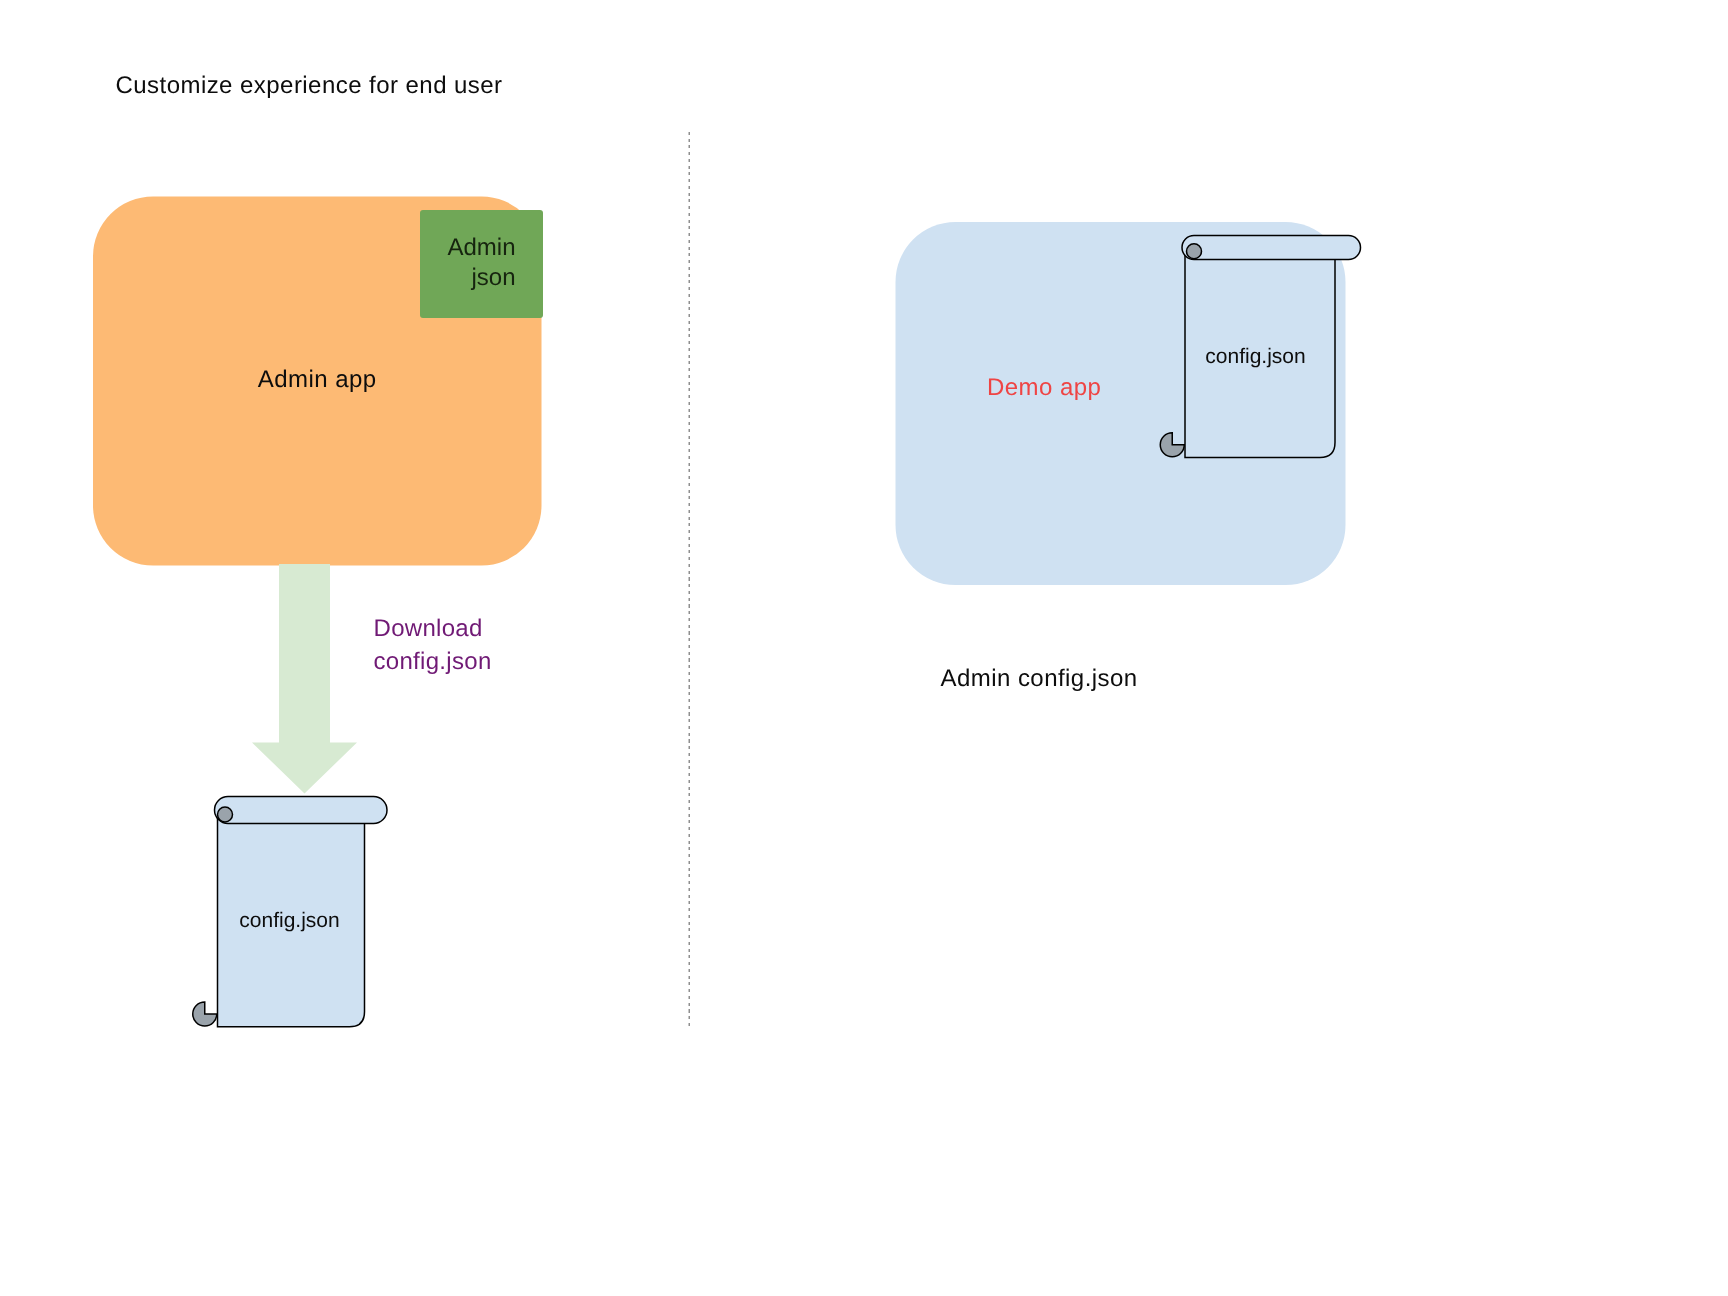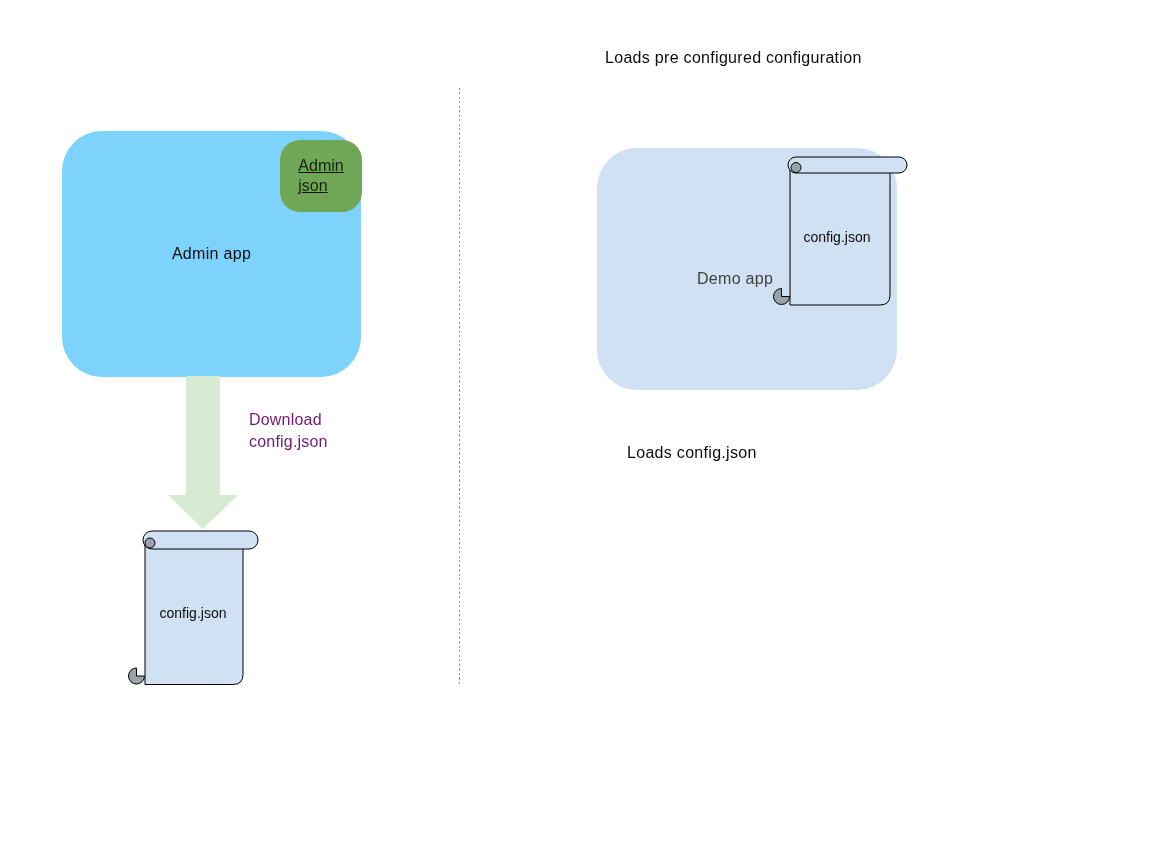--- a/index.html
+++ b/index.html
@@ -26,48 +26,46 @@
   .divider {
     left: 459px; top: 88px;
     width: 1px; height: 596px;
     background: repeating-linear-gradient(
       to bottom, #8f8f8f 0px, #8f8f8f 2px, transparent 2px, transparent 4.5px);
   }
 
   .admin-app-box {
     left: 62px; top: 131px;
     width: 299px; height: 246px;
-    background: #7dd3fc;
+    background: #fdba74;
     border-radius: 40px;
     display: flex; align-items: center; justify-content: center;
   }
   .admin-app-label { font-size: 16px; letter-spacing: 0.3px; color: #0d0d0d; }
 
   .admin-panel-box {
     left: 280px; top: 140px;
     width: 82px; height: 72px;
     background: #70a757;
-    border-radius: 20px;
+    border-radius: 2px;
     display: flex; align-items: center; justify-content: center;
-    text-align: left;
-    text-decoration: underline;
+    text-align: right;
   }
   .admin-panel-label { font-size: 16px; line-height: 20px; color: #16240f; }
 
   .demo-app-box {
     left: 597px; top: 148px;
     width: 300px; height: 242px;
     background: #cfe1f2;
     border-radius: 40px;
   }
   .demo-app-label {
-    left: 658px; top: 270px;
-    font-size: 16px; letter-spacing: 0.3px; color: #404040;
+    left: 658px; top: 250px;
+    font-size: 16px; letter-spacing: 0.3px; color: #ef4444;
     white-space: nowrap;
-    margin-left: 39px;
   }
 
   .download-label {
     left: 249px; top: 409px;
     font-size: 16px; line-height: 22px; letter-spacing: 0.2px;
     color: #701a75;
   }
 
   .loads-caption {
     left: 627px; top: 444px;
@@ -82,21 +80,21 @@
     font-family: "Liberation Sans", sans-serif;
     font-size: 14px; fill: #0d0d0d;
   }
   .arrow-fill { fill: #d7ead2; }
 </style>
 </head>
 <body>
 
 <div class="canvas">
 
-  <div class="abs section-title" style="left:605px; top:49px;">Loads pre configured configuration</div>
+  <div class="abs section-title" style="left:77px; top:49px;">Customize experience for end user</div>
 
   <div class="abs divider"></div>
 
   <div class="abs admin-app-box">
     <span class="admin-app-label">Admin app</span>
   </div>
 
   <div class="abs admin-panel-box">
     <div class="admin-panel-label">
       <div>Admin</div>
@@ -133,15 +131,15 @@
     <path class="scroll-fill" d="M32,14 L132,14 L132,143 Q132,153 122,153 L32,153 Z"></path>
 
     <path class="curl-fill" d="M23.5,144.5 L23.5,136.5 A8,8 0 1,0 31.5,144.5 Z"></path>
 
     <rect class="scroll-fill" x="30" y="5" width="119" height="16" rx="8"></rect>
 
     <circle class="curl-fill" cx="38" cy="15.5" r="5"></circle>
     <text class="scroll-text" x="79" y="90" text-anchor="middle">config.json</text>
   </svg>
 
-  <div class="abs loads-caption">Loads config.json</div>
+  <div class="abs loads-caption">Admin config.json</div>
 
 </div>
 
 </body></html>

